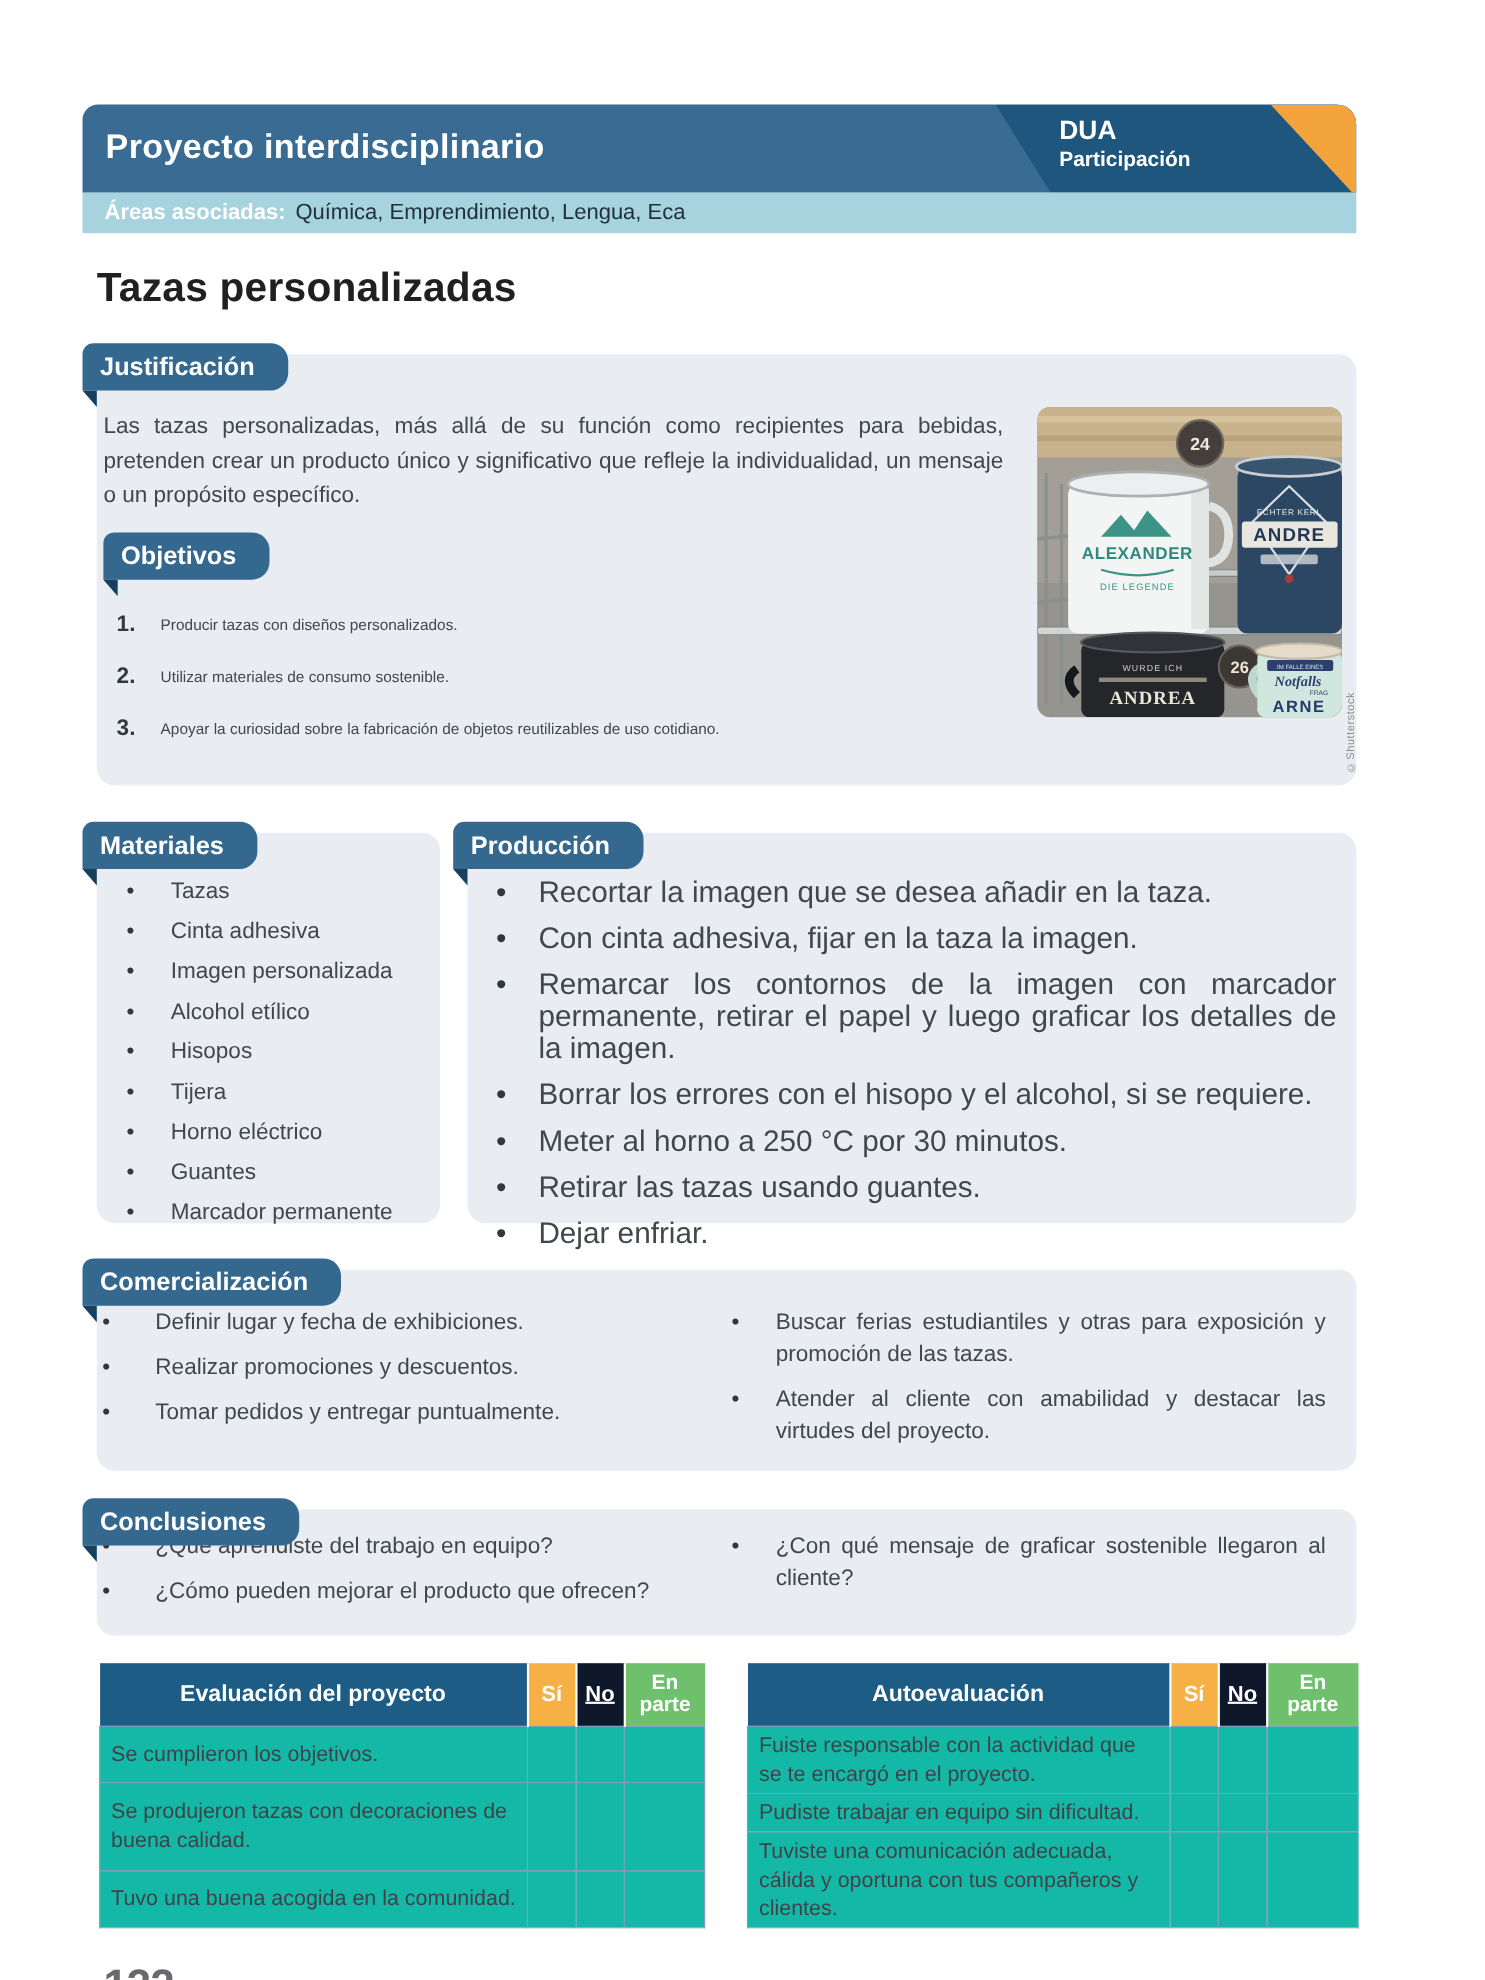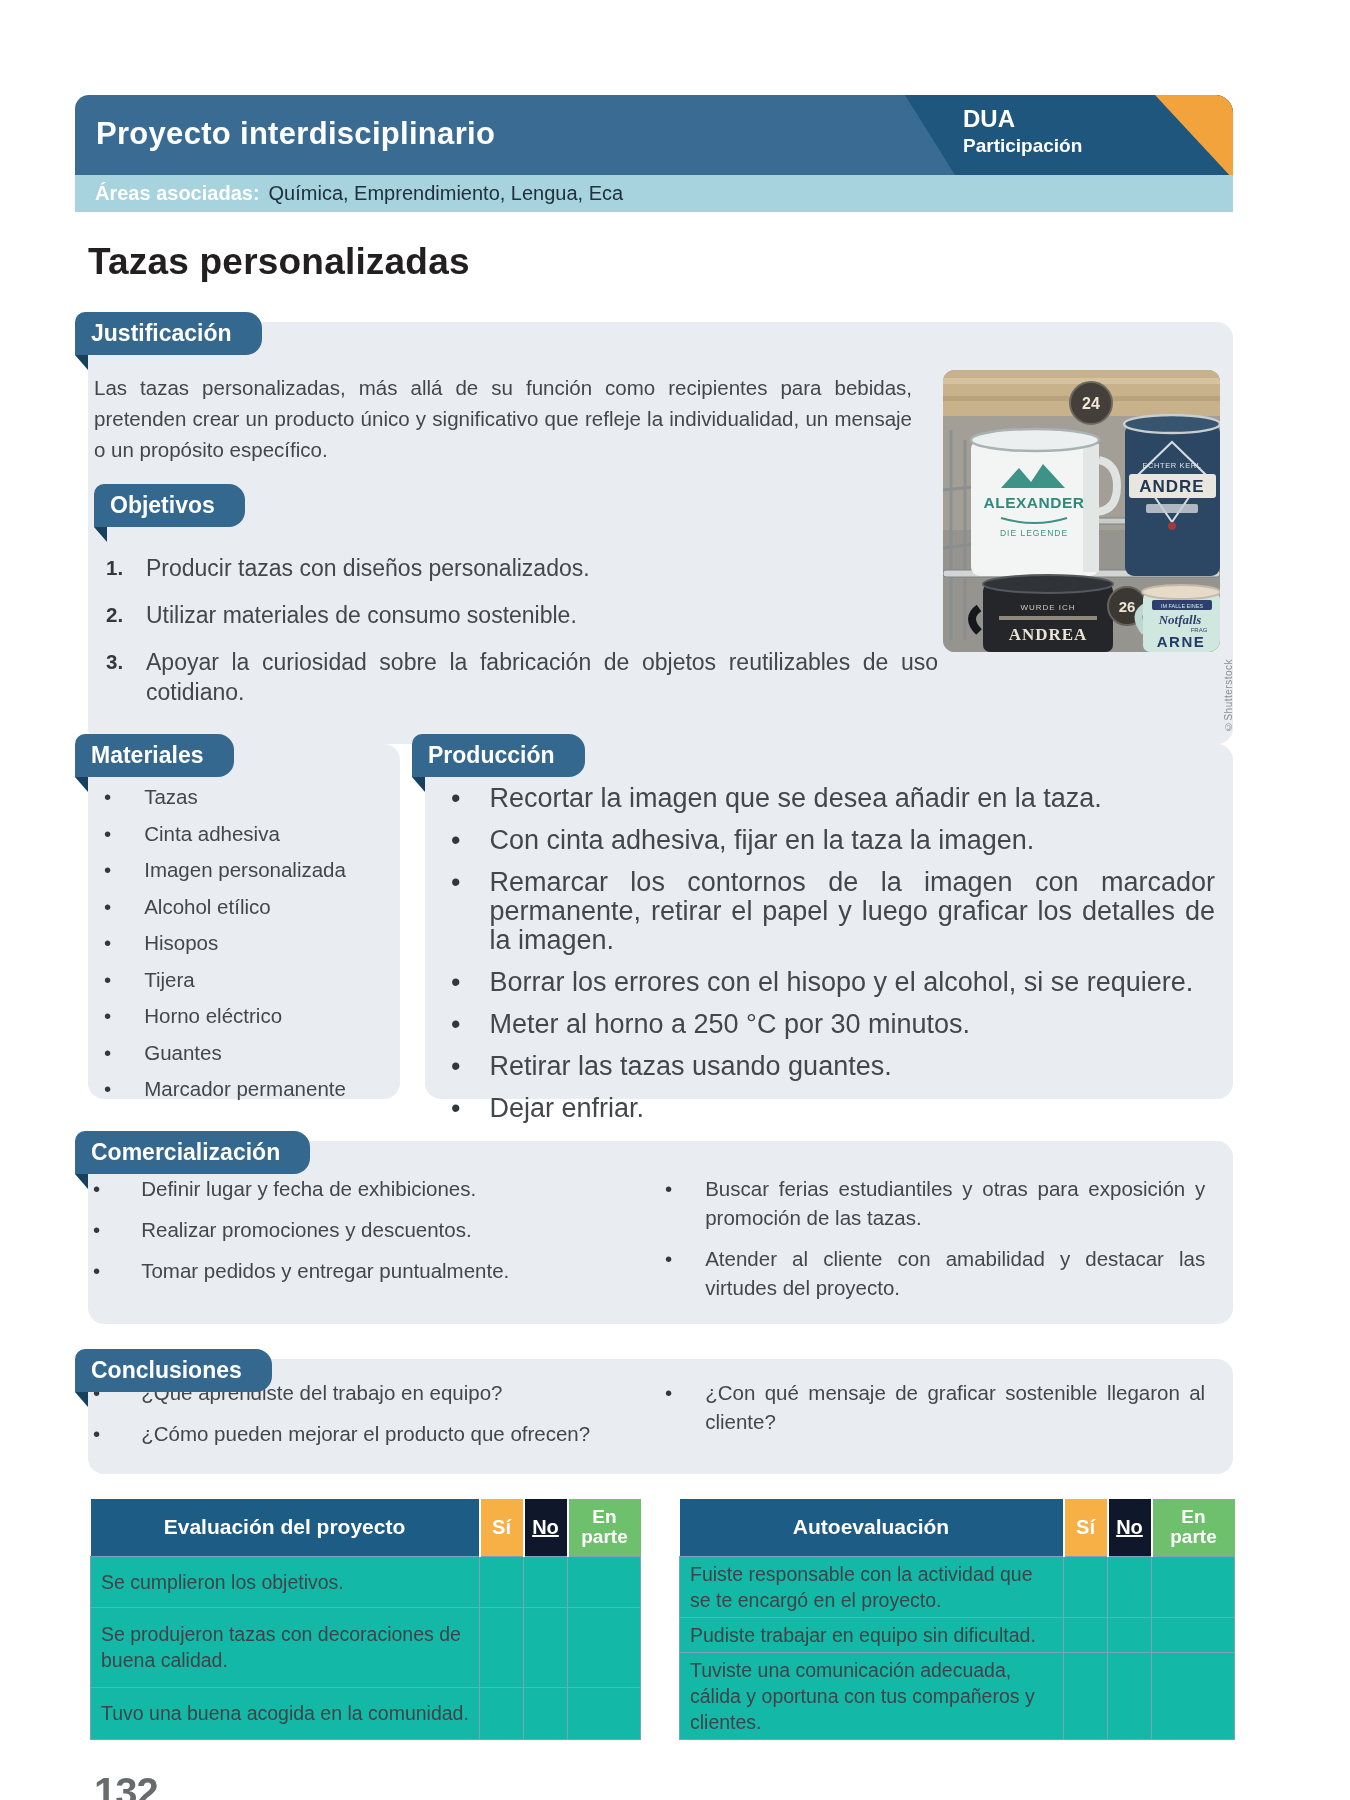--- a/index.html
+++ b/index.html
@@ -49,32 +49,32 @@
   
   .sec-just { margin-top:39px; }
   .sec-just .panel { padding:50px 16px 20px 6px; min-height:347px; }
   .just-text { width:818px; text-align:justify; }
   .objetivos-block { margin-top:19px; margin-left:13px; }
   .obj-list { margin-top:26px; }
   .obj-item { display:flex; margin-bottom:17px; }
   .obj-num { font-weight:bold; color:#33383c; width:25px; margin-left:-1px;
              font-size:20.5px; line-height:30px; }
   .obj-text { margin-left:15px; width:792px; text-align:justify;
-              color:#42474b; font-size:23px; line-height:30px; }
+              color:#42474b; font-size:14px; line-height:30px; }
 
   
   .photo { position:absolute; top:48px; right:13px; width:277px; height:282px;
            border-radius:12px; overflow:hidden; background:#b0a898; z-index:2; }
   .photo svg { display:block; }
   .credit { position:absolute; right:-1px; bottom:12px; writing-mode:vertical-rl;
             transform:rotate(180deg); font-size:10px; color:#8b8e91; letter-spacing:.5px; }
 
   
-  .row-mp { display:flex; gap:25px; }
-  .panel-mat { width:312px; padding:42px 8px 14px 0; }
+  .row-mp { margin-top:43px; display:flex; gap:25px; }
+  .panel-mat { width:312px; padding:42px 8px 14px 11px; }
   .panel-prod { flex:1; padding:40px 18px 14px 0; }
   ul.blist { list-style:none; }
   .blist li { display:flex; color:#42474b; }
   .blist li::before { content:"\2022"; color:#33383c; margin-left:16px; margin-right:0; }
   .mat-list li { font-size:20.5px; line-height:22px; margin-bottom:14.5px; }
   .mat-list li::before { margin-right:33px; }
   .mat-list li span { white-space:nowrap; }
   .prod-list li { font-size:27px; line-height:29px; margin-bottom:13px; }
   .prod-list li::before { margin-left:26px; margin-right:29px; }
   .prod-list li span { flex:1; text-align:justify; }

